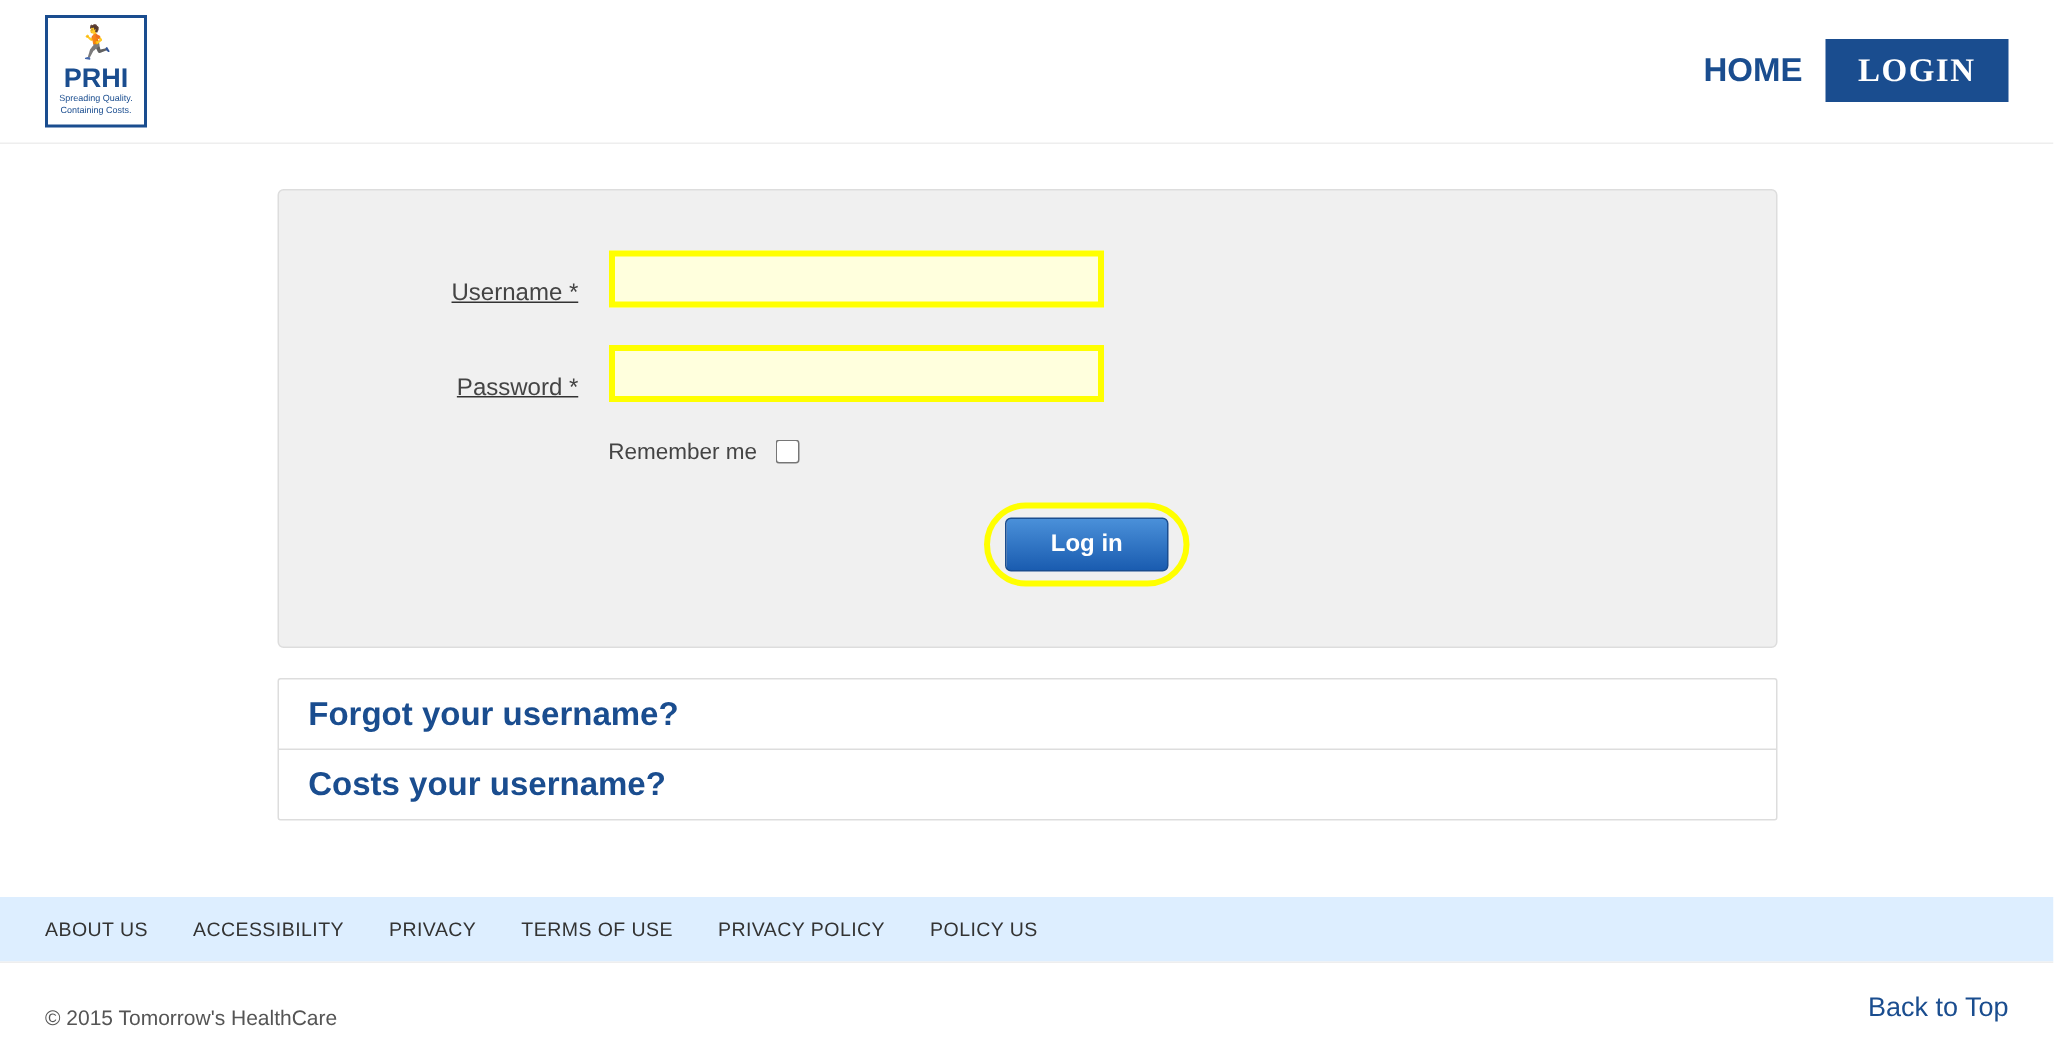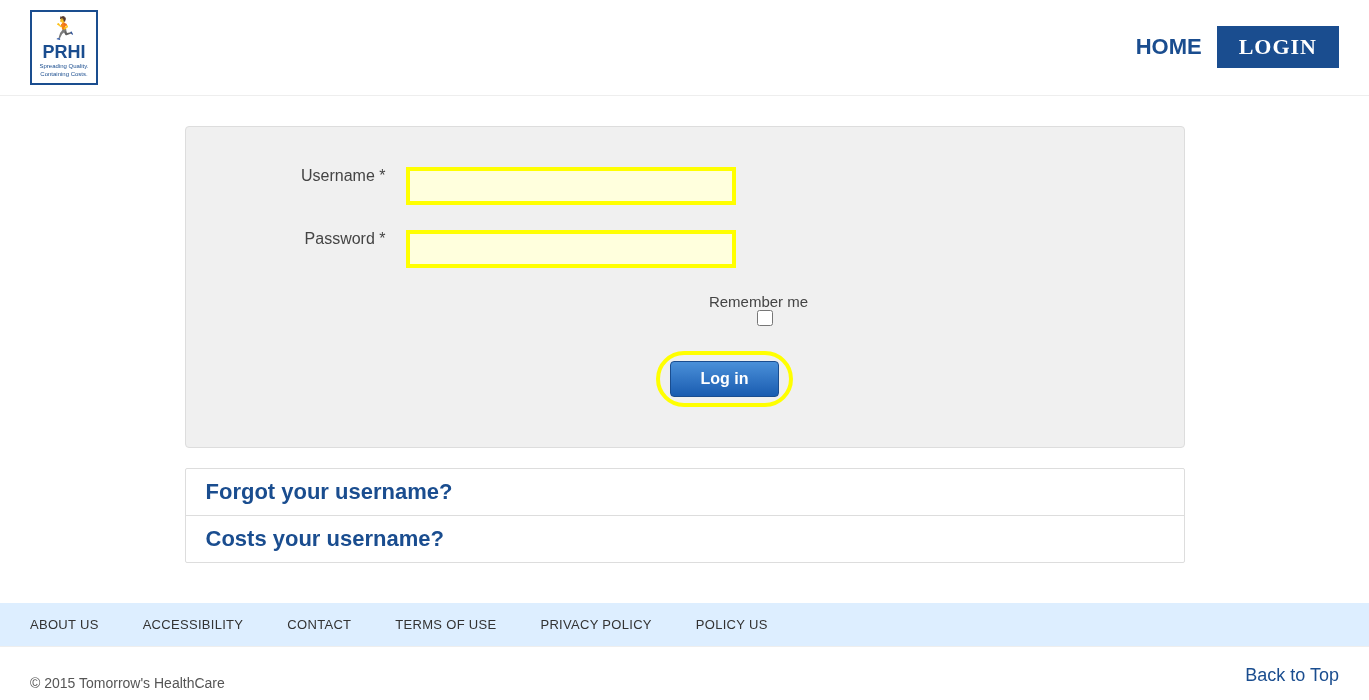--- a/index.html
+++ b/index.html
@@ -76,22 +76,23 @@
       background: #f0f0f0;
       border: 1px solid #ddd;
       border-radius: 4px;
       padding: 40px 60px;
       max-width: 1000px;
       margin: 0 auto;
     }
 
     .form-group {
       display: flex;
-      align-items: flex-start;
+      align-items: flex-end;
       margin-bottom: 25px;
+      text-decoration: underline;
     }
 
     .form-label {
       width: 160px;
       text-align: right;
       padding-right: 20px;
       font-size: 16px;
       color: #444;
     }
 
@@ -103,21 +104,20 @@
       padding: 4px 8px;
       font-size: 15px;
       outline: none;
     }
 
     .remember-group {
       display: flex;
       align-items: center;
       margin-bottom: 25px;
       margin-left: 160px;
-      flex-direction: column;
     }
 
     .remember-label {
       font-size: 15px;
       color: #444;
       margin-right: 12px;
     }
 
     .remember-checkbox {
       width: 16px;
@@ -172,21 +172,21 @@
 
     .forgot-link:last-child {
       border-bottom: none;
     }
 
     
     .footer-nav {
       background: #ddeeff;
       padding: 14px 30px;
       display: flex;
-      gap: 44px;
+      gap: 30px;
       align-items: center;
       margin-top: 20px;
     }
 
     .footer-nav-link {
       font-size: 13px;
       color: #333;
       text-decoration: none;
       cursor: pointer;
       font-weight: 500;
@@ -291,21 +291,21 @@
   <div class="forgot-section">
     <a class="forgot-link" href="#">Forgot your username?</a>
     <a class="forgot-link" href="#">Costs your username?</a>
   </div>
 
 </div>
 
 <div class="footer-nav">
   <a class="footer-nav-link" href="#">ABOUT US</a>
   <a class="footer-nav-link" href="#">ACCESSIBILITY</a>
-  <a class="footer-nav-link" href="#">CONTACT</a>
+  <a class="footer-nav-link" href="#">PRIVACY</a>
   <a class="footer-nav-link" href="#">TERMS OF USE</a>
   <a class="footer-nav-link" href="#">PRIVACY POLICY</a>
   <a class="footer-nav-link" href="#">POLICY US</a>
 </div>
 
 <div class="copyright-bar">
   <span class="copyright-text">© 2015 Tomorrow's HealthCare</span>
   <a class="back-to-top" href="#">Back to Top</a>
 </div>
 

